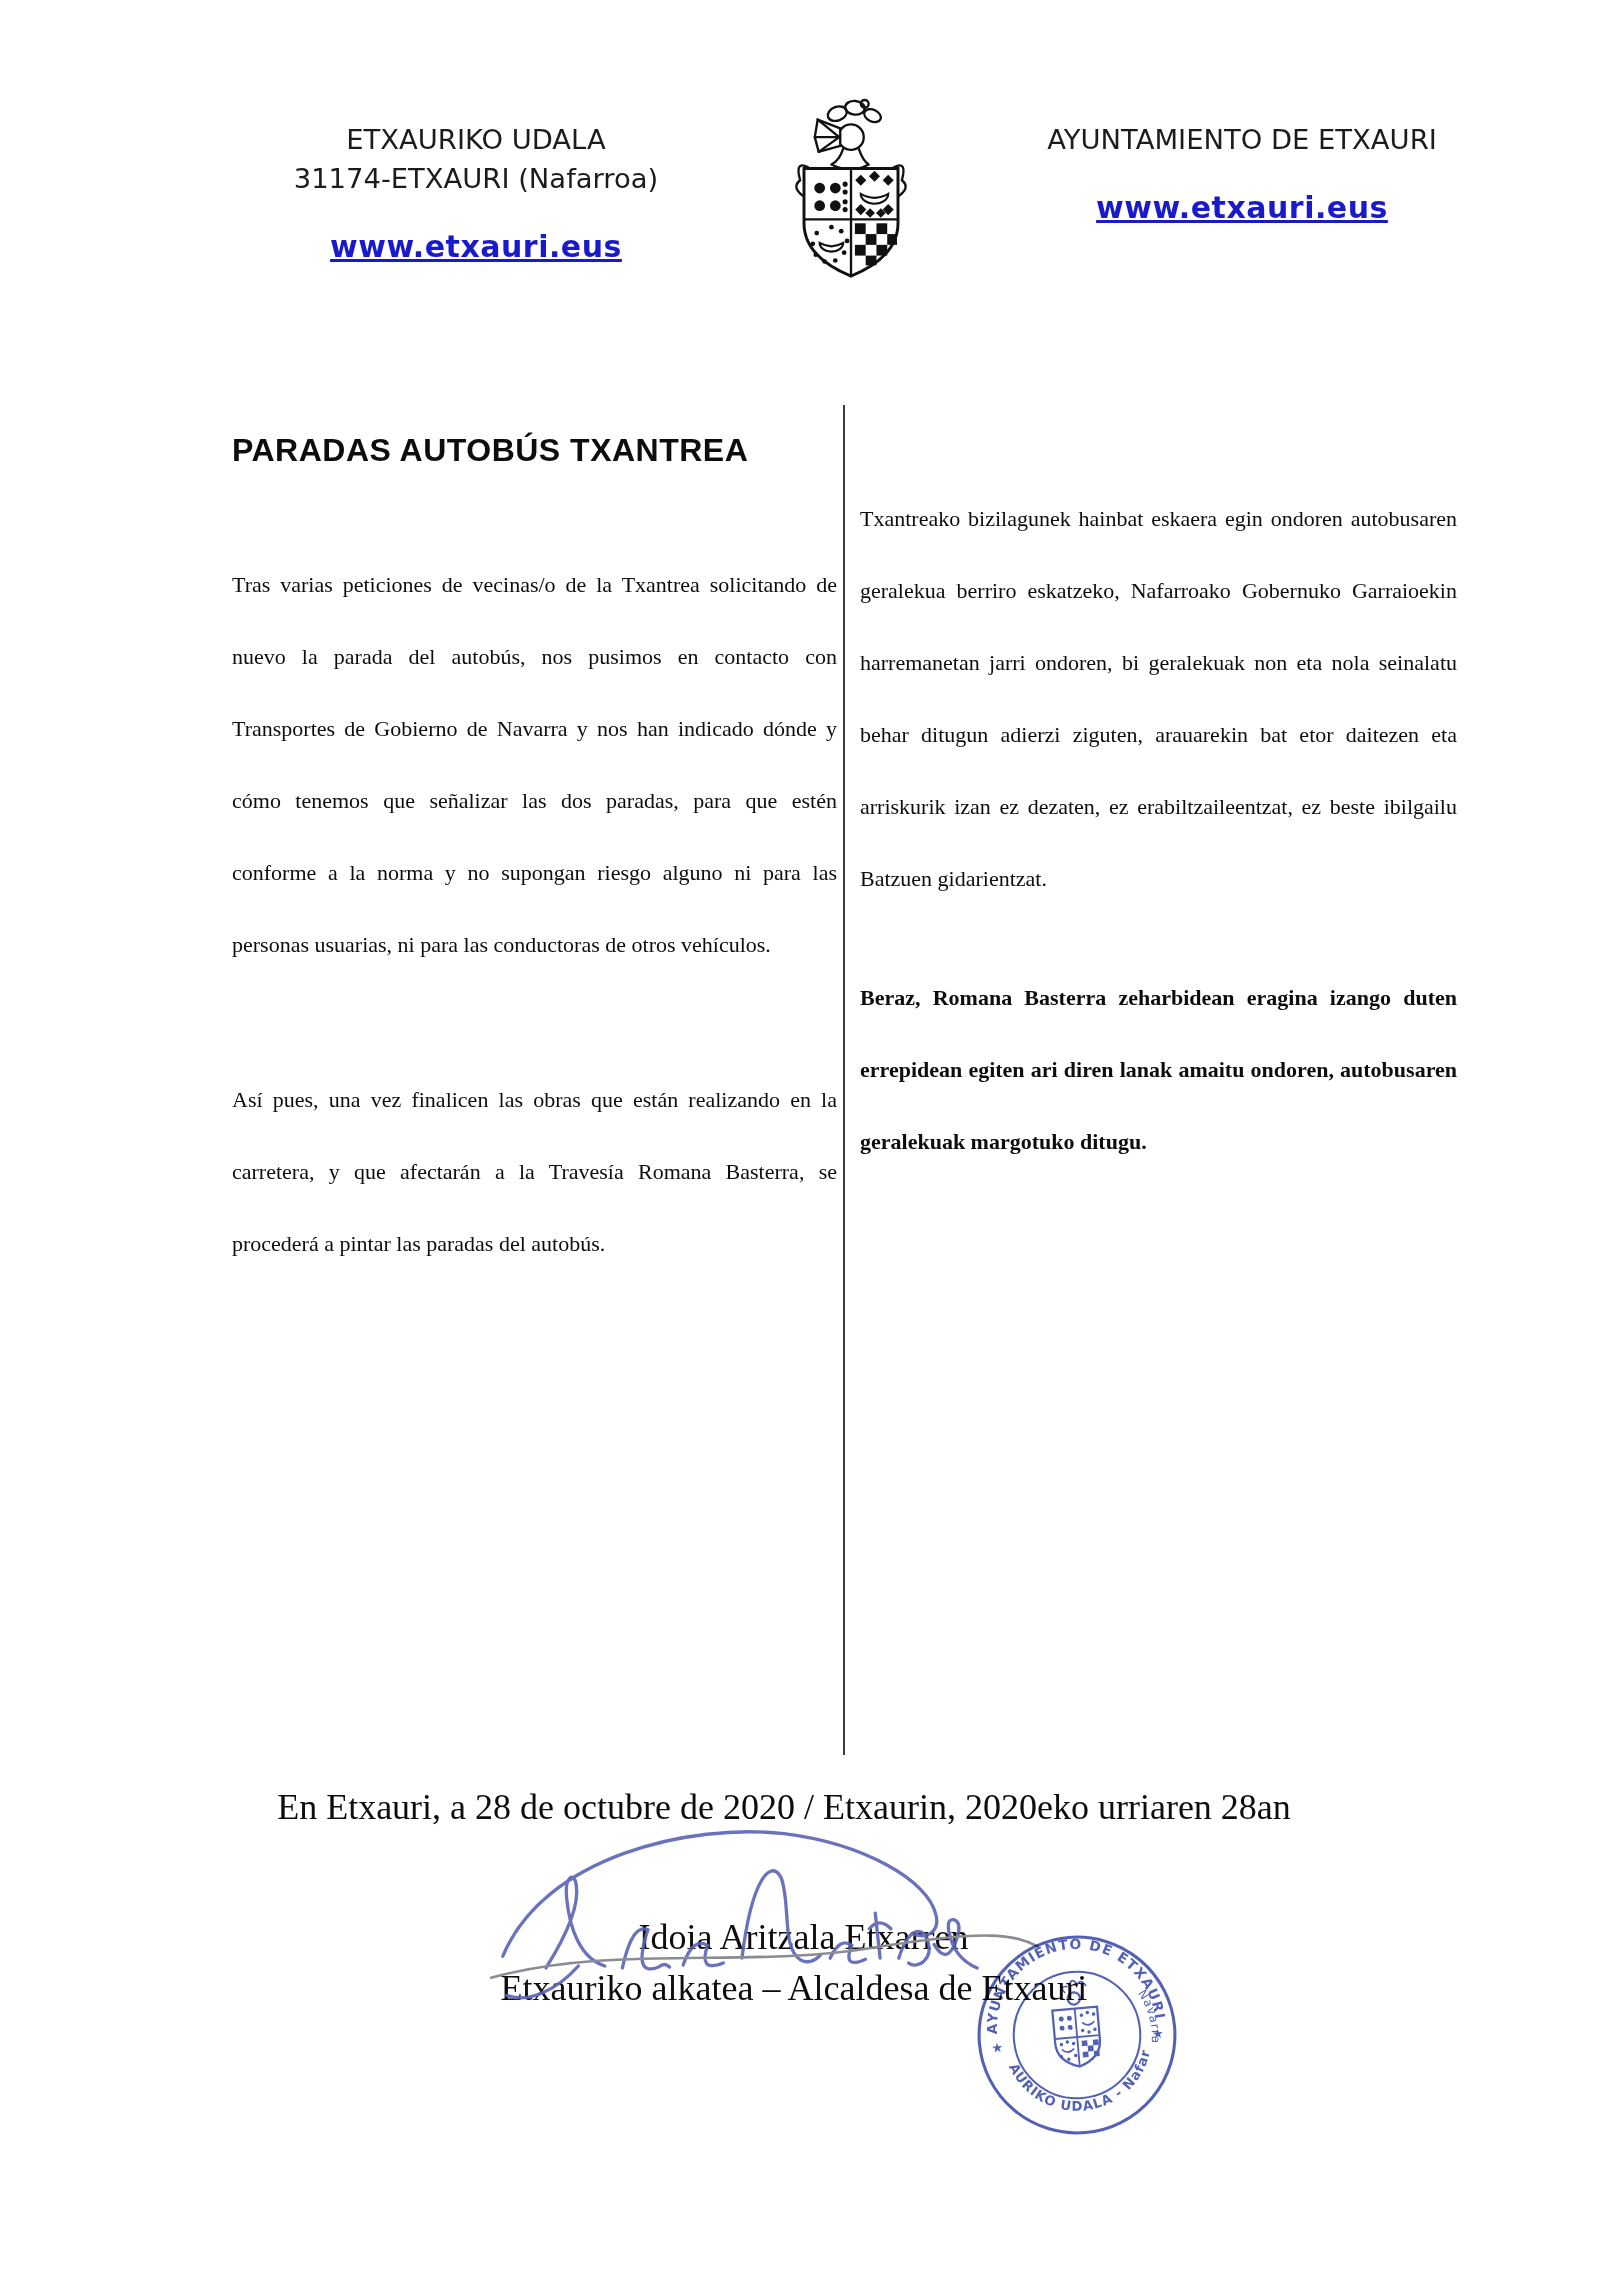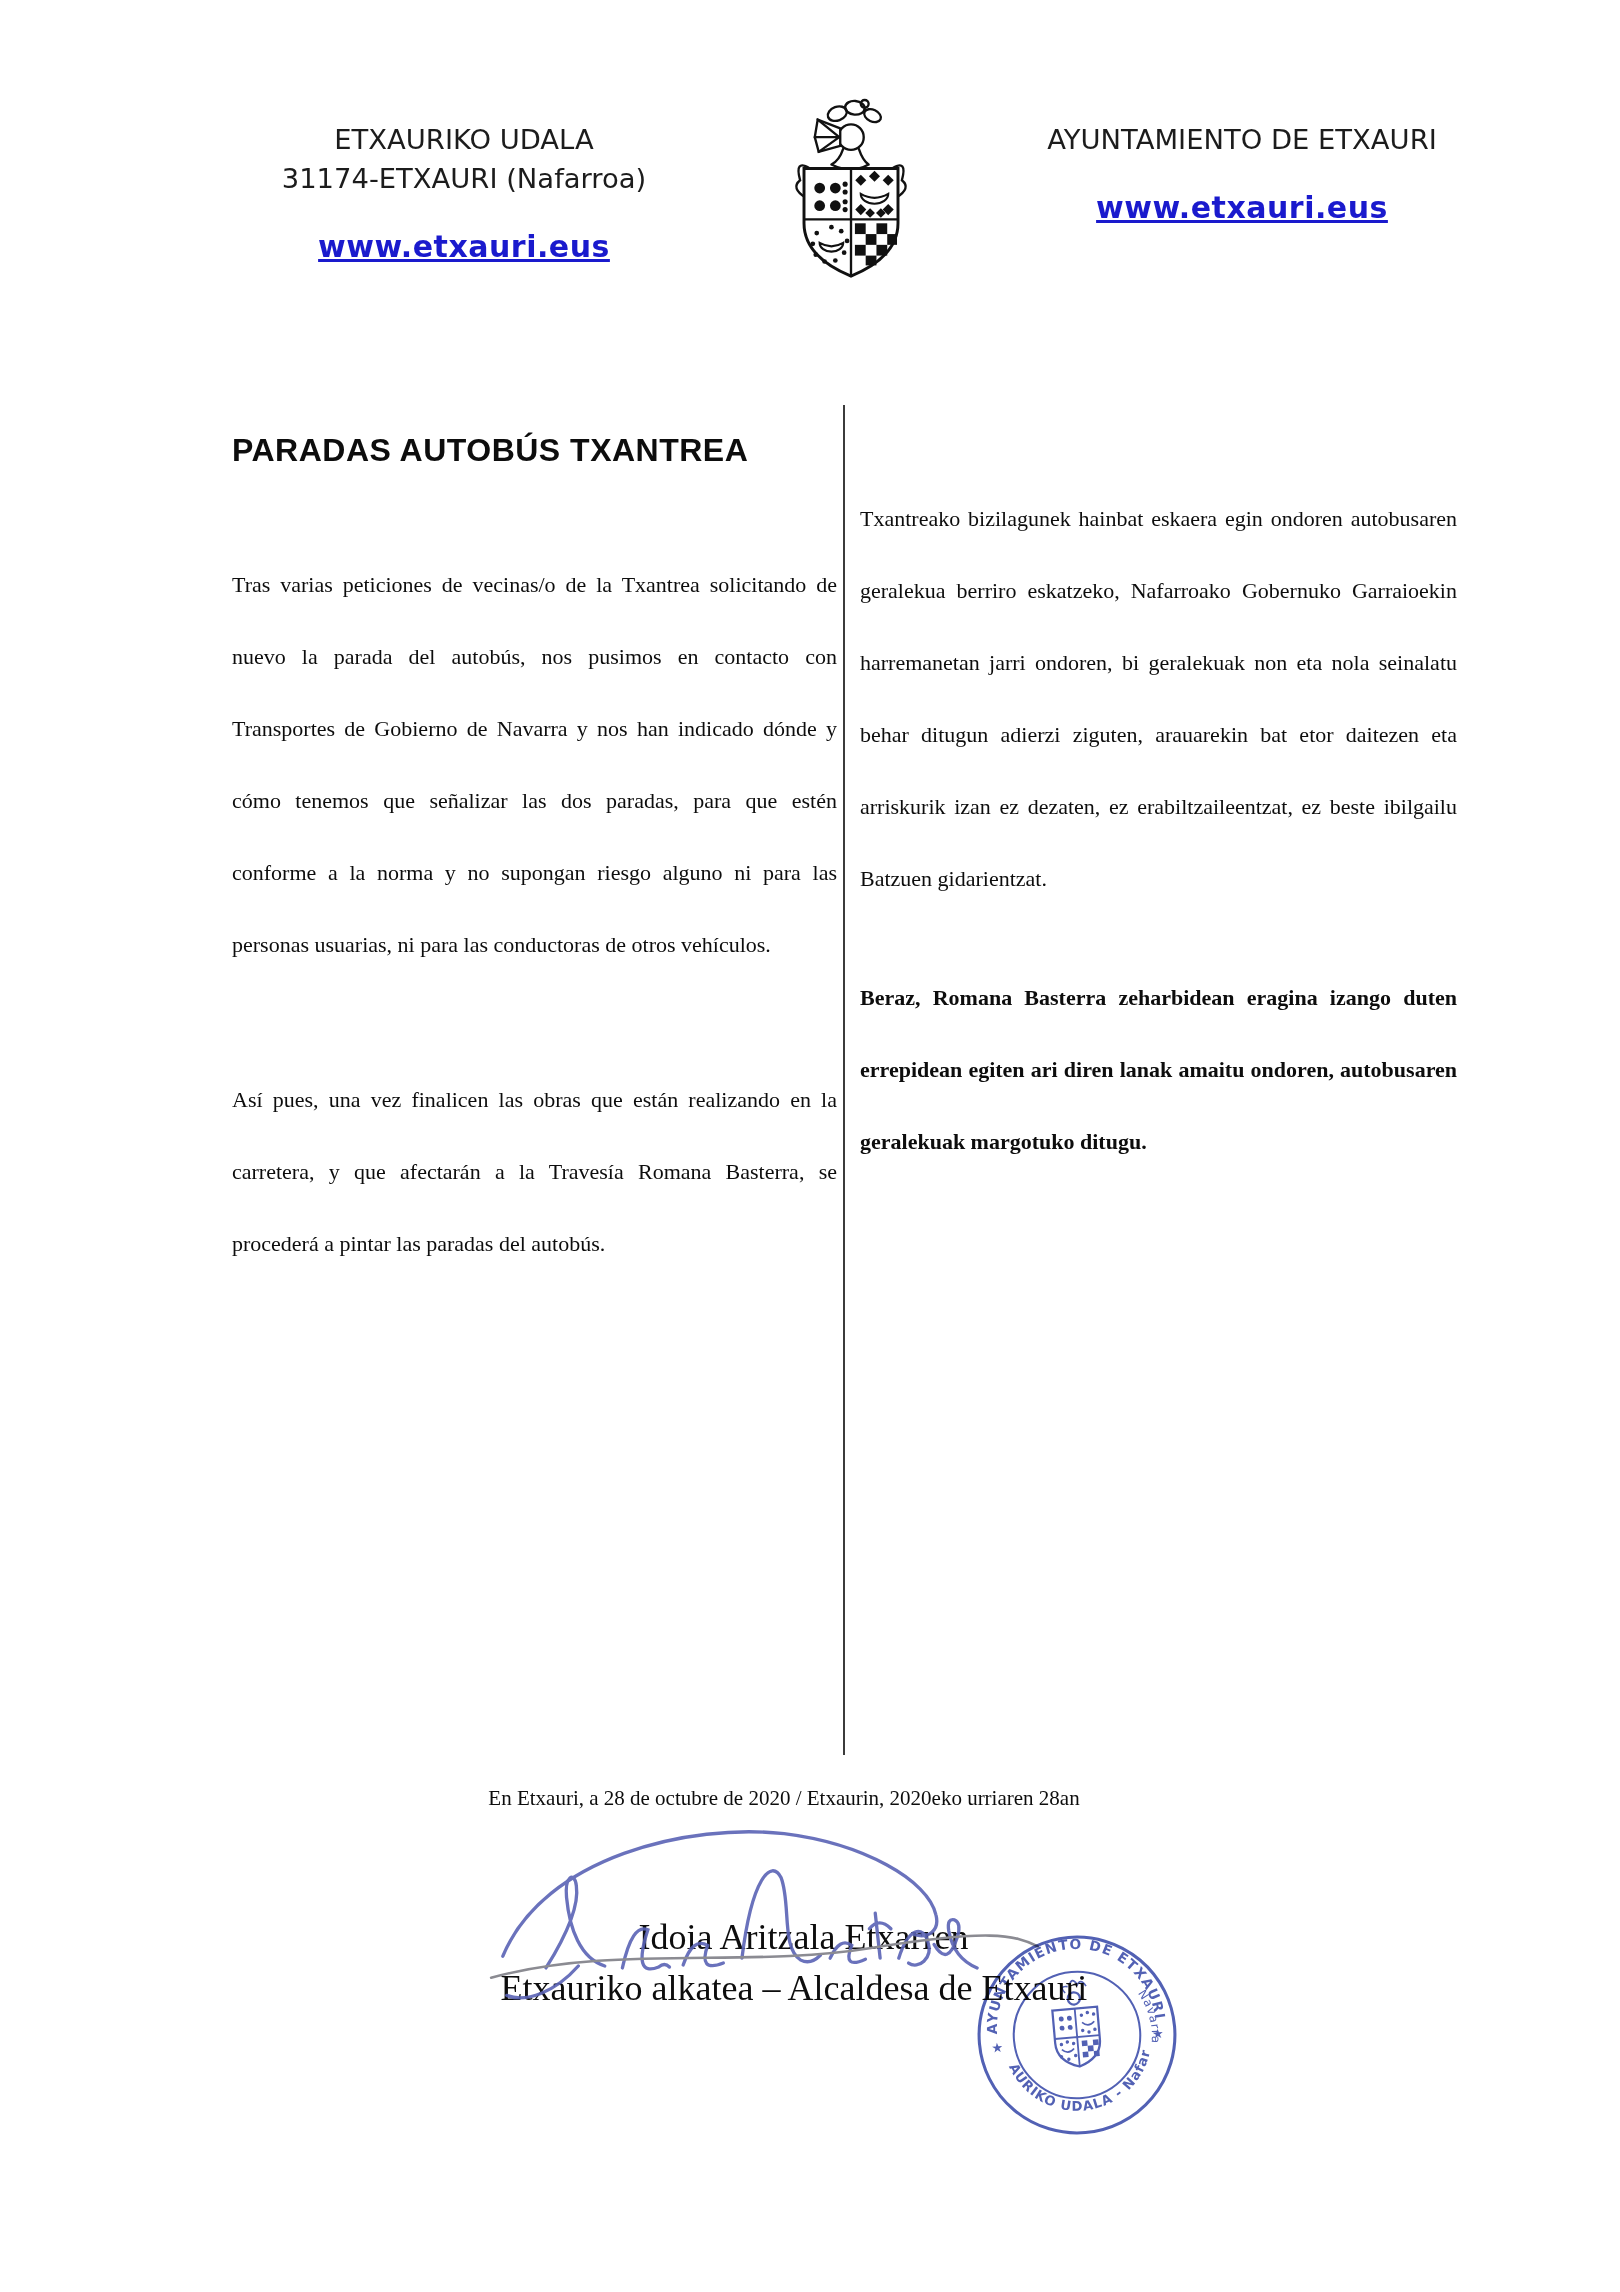--- a/index.html
+++ b/index.html
@@ -2,21 +2,21 @@
 <html><head>
 <meta charset="utf-8">
 <style>
   html,body{margin:0;padding:0;}
   body{
     width:1620px;height:2293px;position:relative;background:#ffffff;
     font-family:"Liberation Serif", serif;color:#111;overflow:hidden;
   }
   
   .hdr-block{position:absolute;top:120px;text-align:center;font-family:"DejaVu Sans", sans-serif;}
-  .hdr-left{left:464px;transform:translateX(-50%);}
+  .hdr-left{left:476px;transform:translateX(-50%);}
   .hdr-right{left:1242px;transform:translateX(-50%);}
   .hdr-line{font-size:27.4px;line-height:39px;color:#1c1c1c;white-space:nowrap;}
   .hdr-link{display:inline-block;margin-top:31px;font-size:30px;font-weight:bold;
     color:#1a1acd;letter-spacing:0.5px;white-space:nowrap;}
   .crest{position:absolute;left:790px;top:98px;width:122px;height:186px;}
   
   .col{position:absolute;top:405px;}
   .col-es{left:232px;width:605px;}
   .col-eu{left:860px;width:597px;}
   .v-divider{position:absolute;left:843px;top:405px;width:2px;height:1350px;background:#3b3b3b;}
@@ -26,21 +26,21 @@
   }
   .col-es h2{text-align:left;}
   .col-eu h2{text-align:justify;text-align-last:justify;}
   .col p{
     margin:78px 0 0;font-size:22px;line-height:72px;text-align:justify;color:#0d0d0d;
   }
   .col p.second{margin-top:83px;}
   .col-eu p.second{margin-top:47px;font-weight:bold;}
   
   .date-line{position:absolute;top:1786px;left:0;width:1568px;text-align:center;
-    font-size:21px;color:#0d0d0d;}
+    font-size:36px;color:#0d0d0d;}
   .signer-name{position:absolute;top:1916px;left:0;width:1607px;text-align:center;
     font-size:36px;color:#0d0d0d;}
   .signer-title{position:absolute;top:1967px;left:0;width:1588px;text-align:center;
     font-size:36px;color:#0d0d0d;}
   .signature{position:absolute;left:485px;top:1819px;width:559px;height:196px;}
   .stamp{position:absolute;left:975px;top:1933px;width:204px;height:204px;
     mix-blend-mode:multiply;opacity:.92;transform:rotate(-5deg);}
 </style>
 </head>
 <body>

